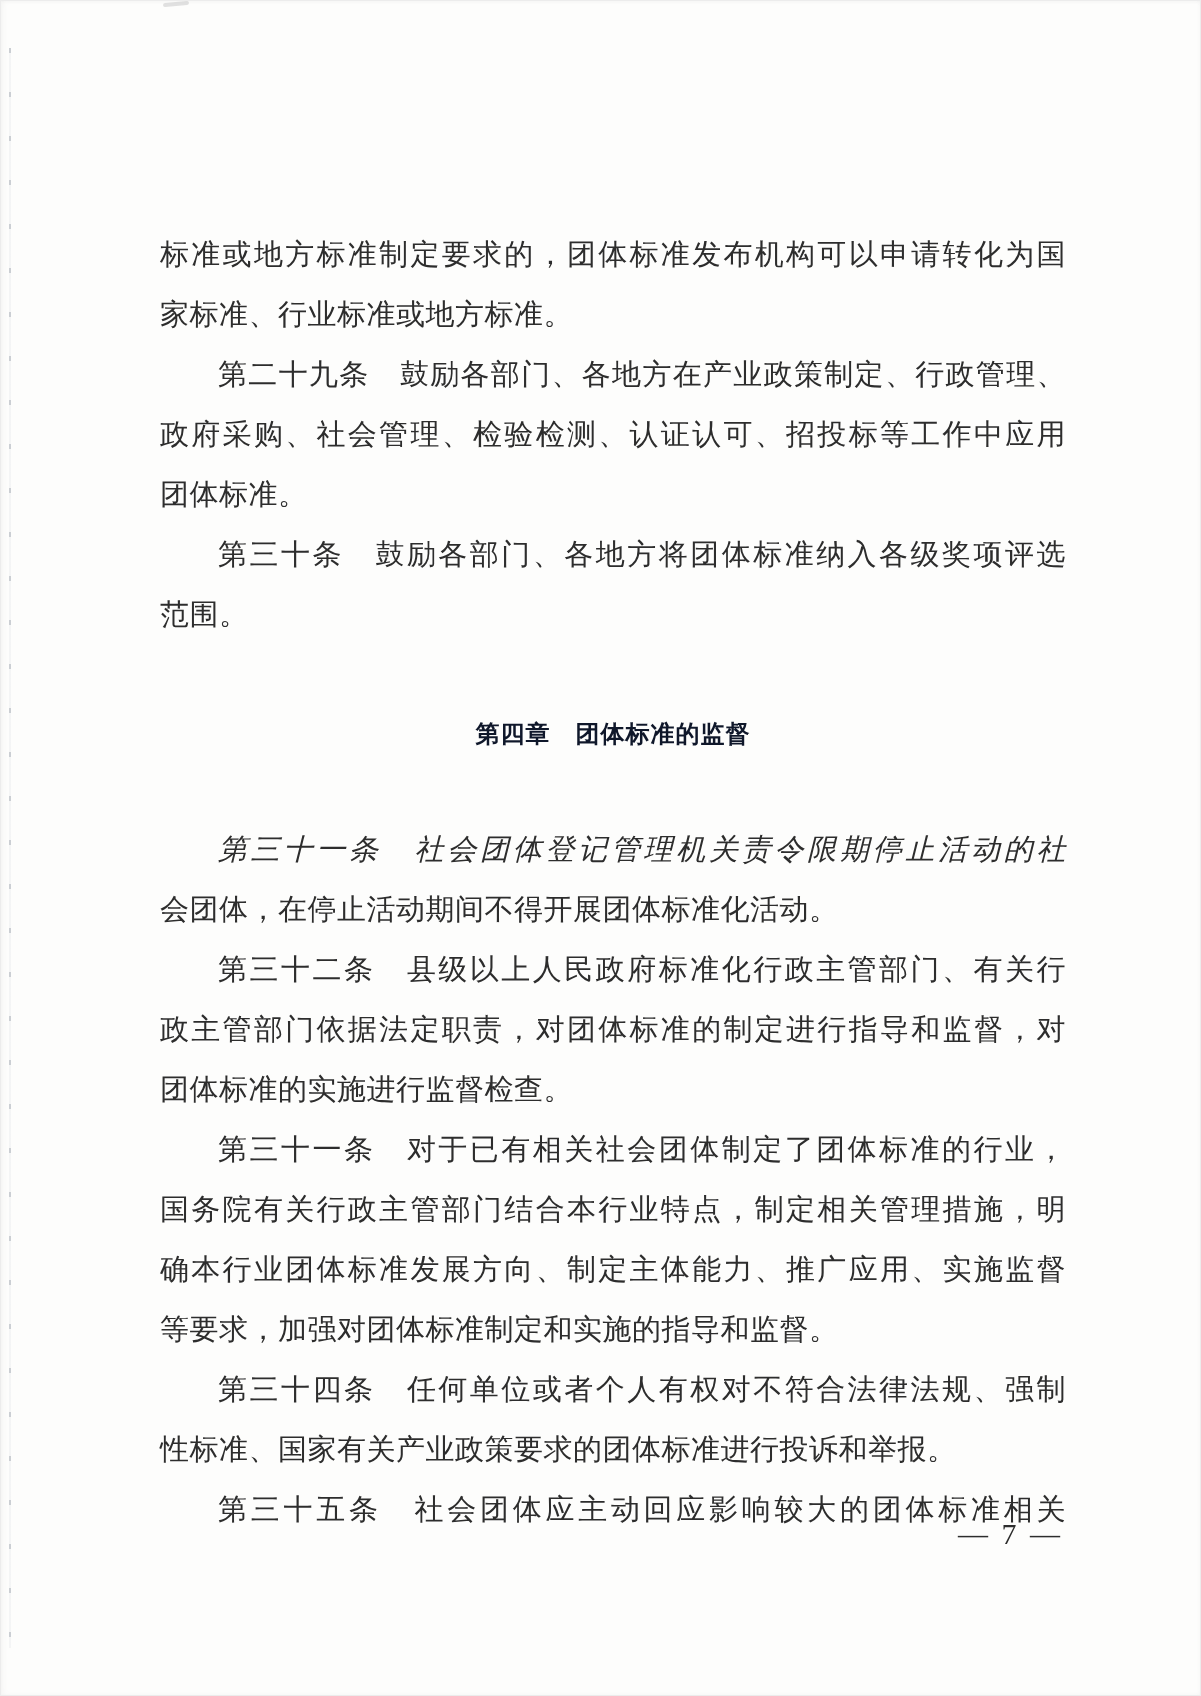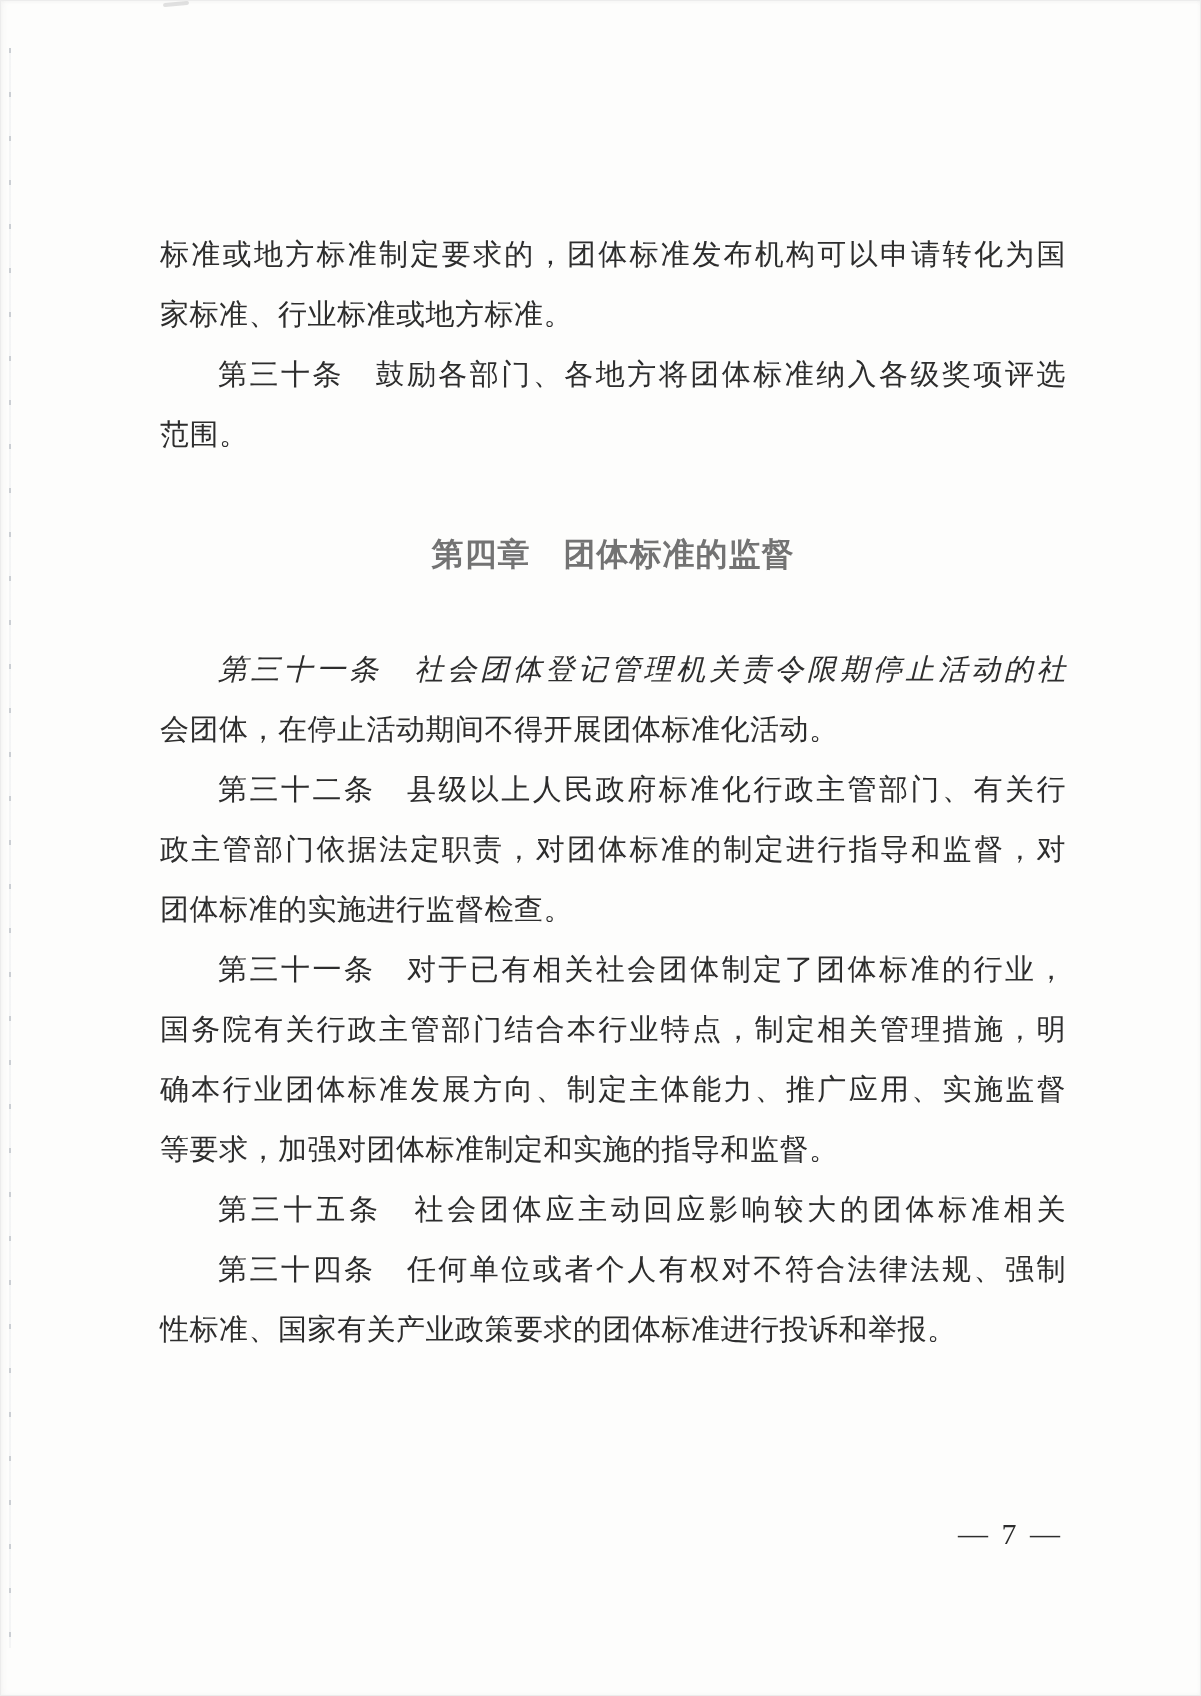--- a/index.html
+++ b/index.html
@@ -48,26 +48,26 @@
     font-size: 29px;
     text-align: justify;
     text-align-last: left;
     letter-spacing: 0.5px;
   }
   .text-line.fill { text-align-last: justify; }
   .chapter-heading {
     margin: 60px 0 55px 0;
     height: 60px;
     line-height: 60px;
-    font-size: 32px;
+    font-size: 24px;
     font-weight: 700;
     letter-spacing: 1px;
     text-align: center;
     font-family: "Liberation Sans", "DejaVu Sans", sans-serif;
-    color: #737373;
+    color: #0f172a;
   }
   .page-number {
     position: absolute;
     right: 138px;
     top: 1516px;
     height: 36px;
     line-height: 36px;
     font-size: 30px;
     letter-spacing: 3px;
     color: #2d2d2d;
@@ -79,41 +79,46 @@
 
 <div class="page">
   <div class="scan-line"></div>
   <div class="smudge-top"></div>
   <div class="content" id="content">
       <div class="paragraph">
         <div class="text-line fill" style="text-indent: 0em;">标准或地方标准制定要求的，团体标准发布机构可以申请转化为国</div>
         <div class="text-line" style="text-indent: 0em;">家标准、行业标准或地方标准。</div>
       </div>
       <div class="paragraph">
+        <div class="text-line fill" style="text-indent: 2em;">第二十九条　鼓励各部门、各地方在产业政策制定、行政管理、</div>
+        <div class="text-line fill" style="text-indent: 0em;">政府采购、社会管理、检验检测、认证认可、招投标等工作中应用</div>
+        <div class="text-line" style="text-indent: 0em;">团体标准。</div>
+      </div>
+      <div class="paragraph">
         <div class="text-line fill" style="text-indent: 2em;">第三十条　鼓励各部门、各地方将团体标准纳入各级奖项评选</div>
         <div class="text-line" style="text-indent: 0em;">范围。</div>
       </div>
       <div class="chapter-heading">第四章　团体标准的监督</div>
       <div class="paragraph">
         <div class="text-line fill" style="text-indent: 2em; font-style: italic;">第三十一条　社会团体登记管理机关责令限期停止活动的社</div>
         <div class="text-line" style="text-indent: 0em;">会团体，在停止活动期间不得开展团体标准化活动。</div>
       </div>
       <div class="paragraph">
         <div class="text-line fill" style="text-indent: 2em;">第三十二条　县级以上人民政府标准化行政主管部门、有关行</div>
         <div class="text-line fill" style="text-indent: 0em;">政主管部门依据法定职责，对团体标准的制定进行指导和监督，对</div>
         <div class="text-line" style="text-indent: 0em;">团体标准的实施进行监督检查。</div>
       </div>
       <div class="paragraph">
         <div class="text-line fill" style="text-indent: 2em;">第三十一条　对于已有相关社会团体制定了团体标准的行业，</div>
         <div class="text-line fill" style="text-indent: 0em;">国务院有关行政主管部门结合本行业特点，制定相关管理措施，明</div>
         <div class="text-line fill" style="text-indent: 0em;">确本行业团体标准发展方向、制定主体能力、推广应用、实施监督</div>
         <div class="text-line" style="text-indent: 0em;">等要求，加强对团体标准制定和实施的指导和监督。</div>
       </div>
       <div class="paragraph">
-        <div class="text-line fill" style="text-indent: 2em;">第三十五条　社会团体应主动回应影响较大的团体标准相关</div>
+        <div class="text-line fill" style="text-indent: 2em;">第三十四条　任何单位或者个人有权对不符合法律法规、强制</div>
+        <div class="text-line" style="text-indent: 0em;">性标准、国家有关产业政策要求的团体标准进行投诉和举报。</div>
       </div>
       <div class="paragraph">
-        <div class="text-line fill" style="text-indent: 2em;">第三十四条　任何单位或者个人有权对不符合法律法规、强制</div>
-        <div class="text-line" style="text-indent: 0em;">性标准、国家有关产业政策要求的团体标准进行投诉和举报。</div>
+        <div class="text-line fill" style="text-indent: 2em;">第三十五条　社会团体应主动回应影响较大的团体标准相关</div>
       </div>
     </div>
   <div class="page-number">— 7 —</div>
 </div>
 
 </body></html>

